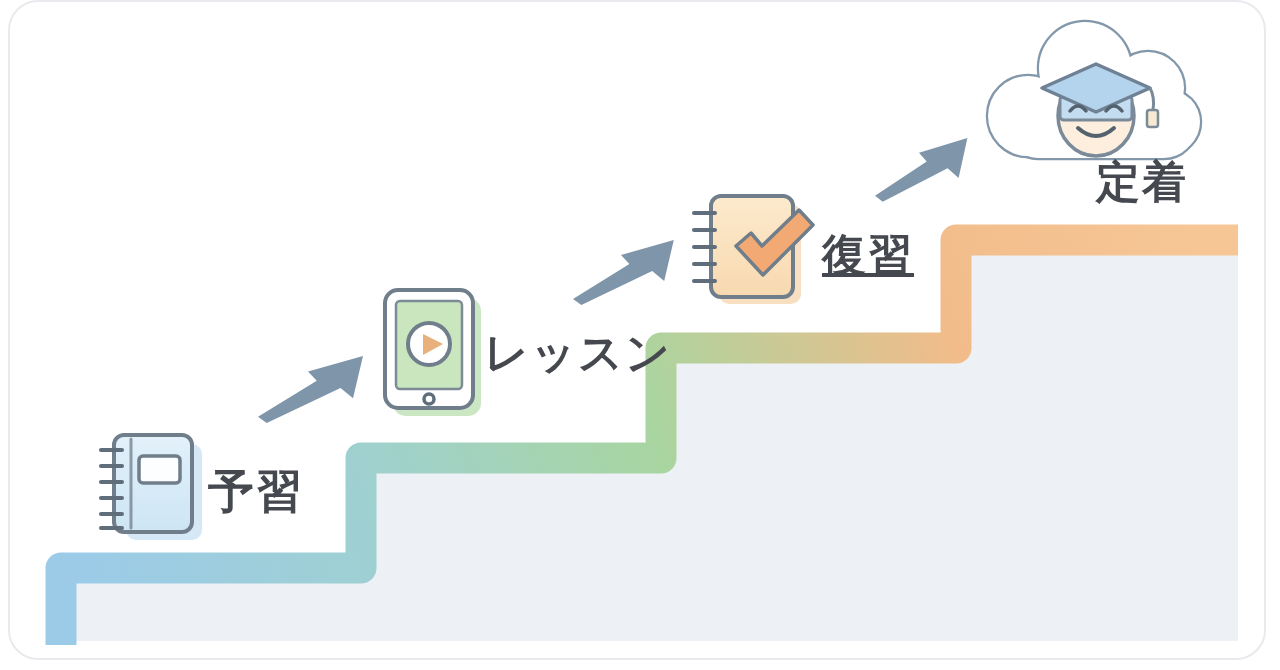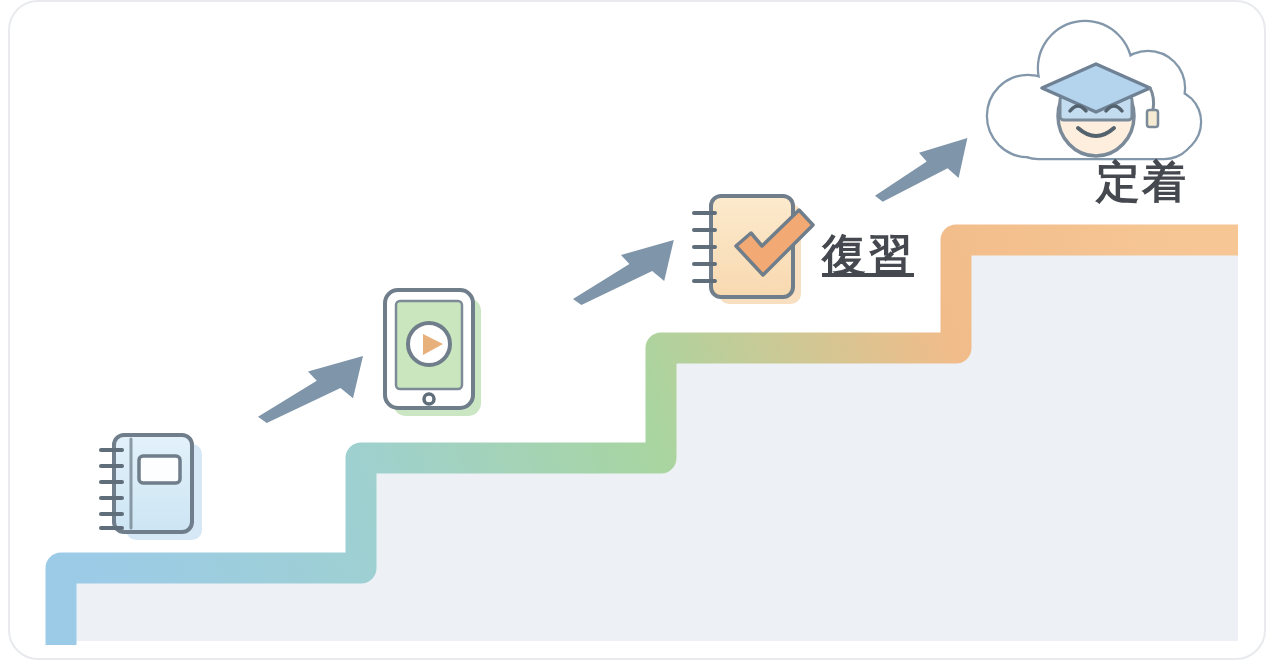--- a/index.html
+++ b/index.html
@@ -118,15 +118,17 @@
 
       <path d="M1150 88 Q1155 97 1153 110" fill="none" stroke="#7a8a99" stroke-width="3"></path>
       <rect x="1147" y="110" width="11" height="17" rx="2.5" fill="#f6ead2" stroke="#7a8a99" stroke-width="2.5"></rect>
 
       <path d="M1070 111 Q1078 101 1086 111" fill="none" stroke="#54626e" stroke-width="3.5"></path>
       <path d="M1106 111 Q1114 101 1122 111" fill="none" stroke="#54626e" stroke-width="3.5"></path>
       <path d="M1078 128 Q1096 144 1114 128" fill="none" stroke="#54626e" stroke-width="4"></path>
     </g>
   </svg>
 
+  <div class="step-label lbl-0">予習</div>
+  <div class="step-label lbl-1">レッスン</div>
   <div class="step-label lbl-2">復習</div>
   <div class="step-label lbl-3">定着</div>
 </div>
 
 </body></html>

